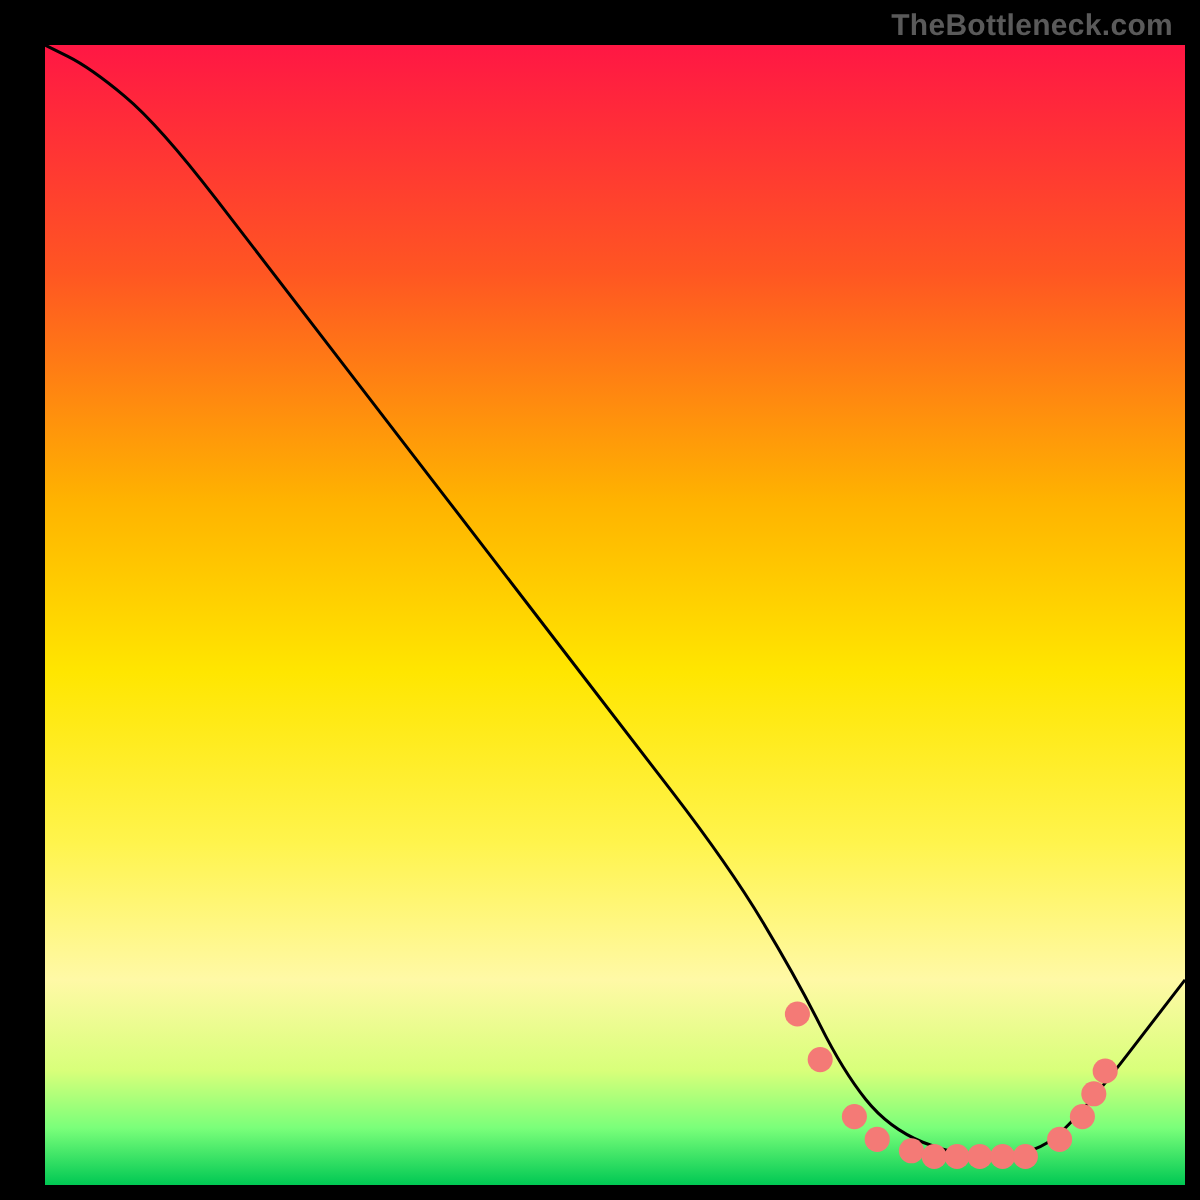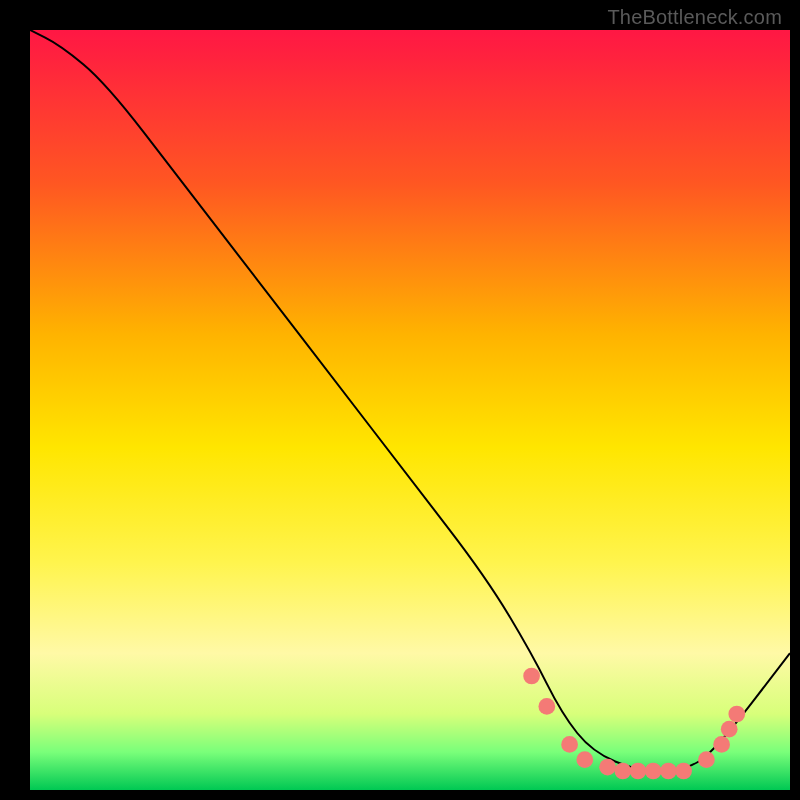--- a/index.html
+++ b/index.html
@@ -9,21 +9,21 @@
     background: #000;
     position: relative;
     font-family: Arial, sans-serif;
   }
   .watermark {
     position: absolute;
     top: 6px;
     right: 18px;
     font-size: 20px;
     color: #5a5a5a;
-    font-weight: 400;
+    font-weight: 700;
     letter-spacing: 0.2px;
   }
   .plot {
     position: absolute;
     left: 30px;
     top: 30px;
     width: 760px;
     height: 760px;
   }
   .plot svg {

